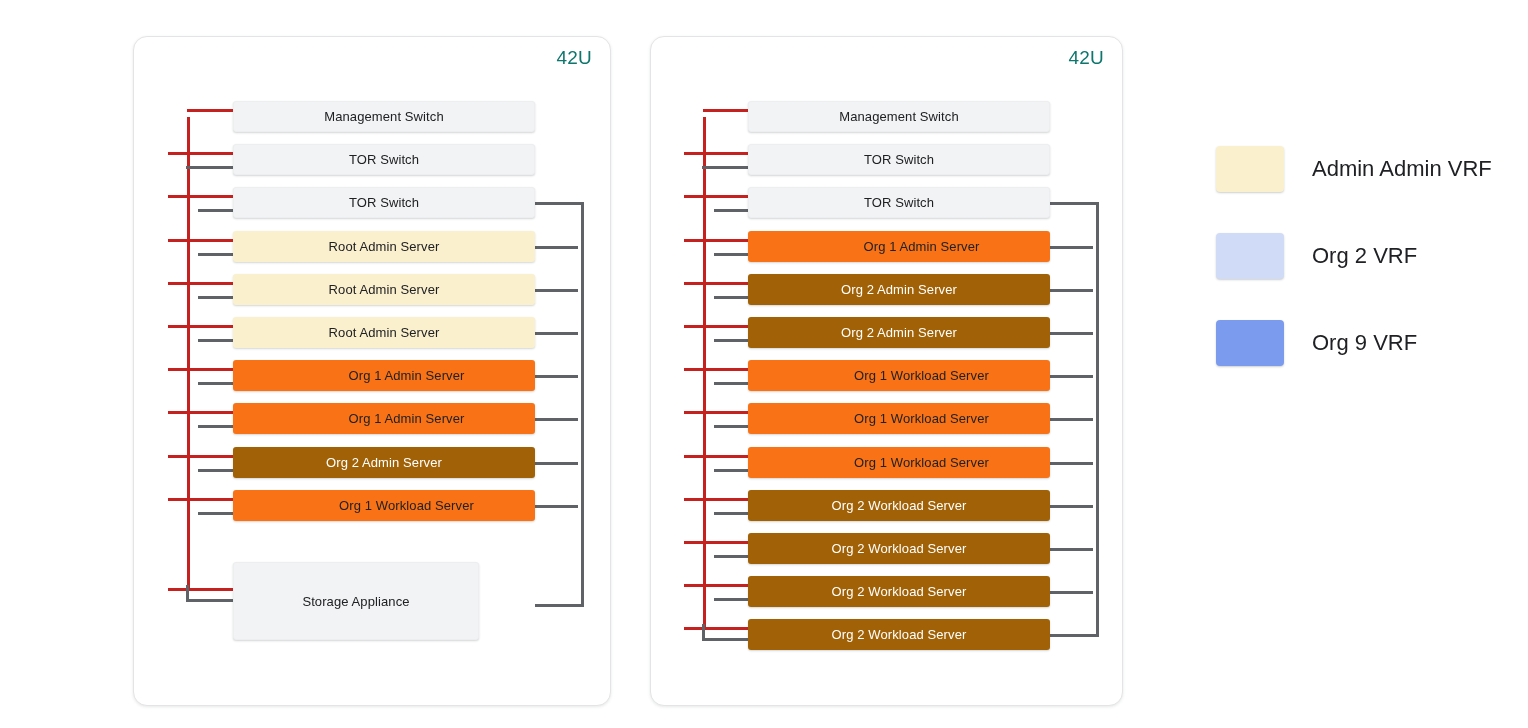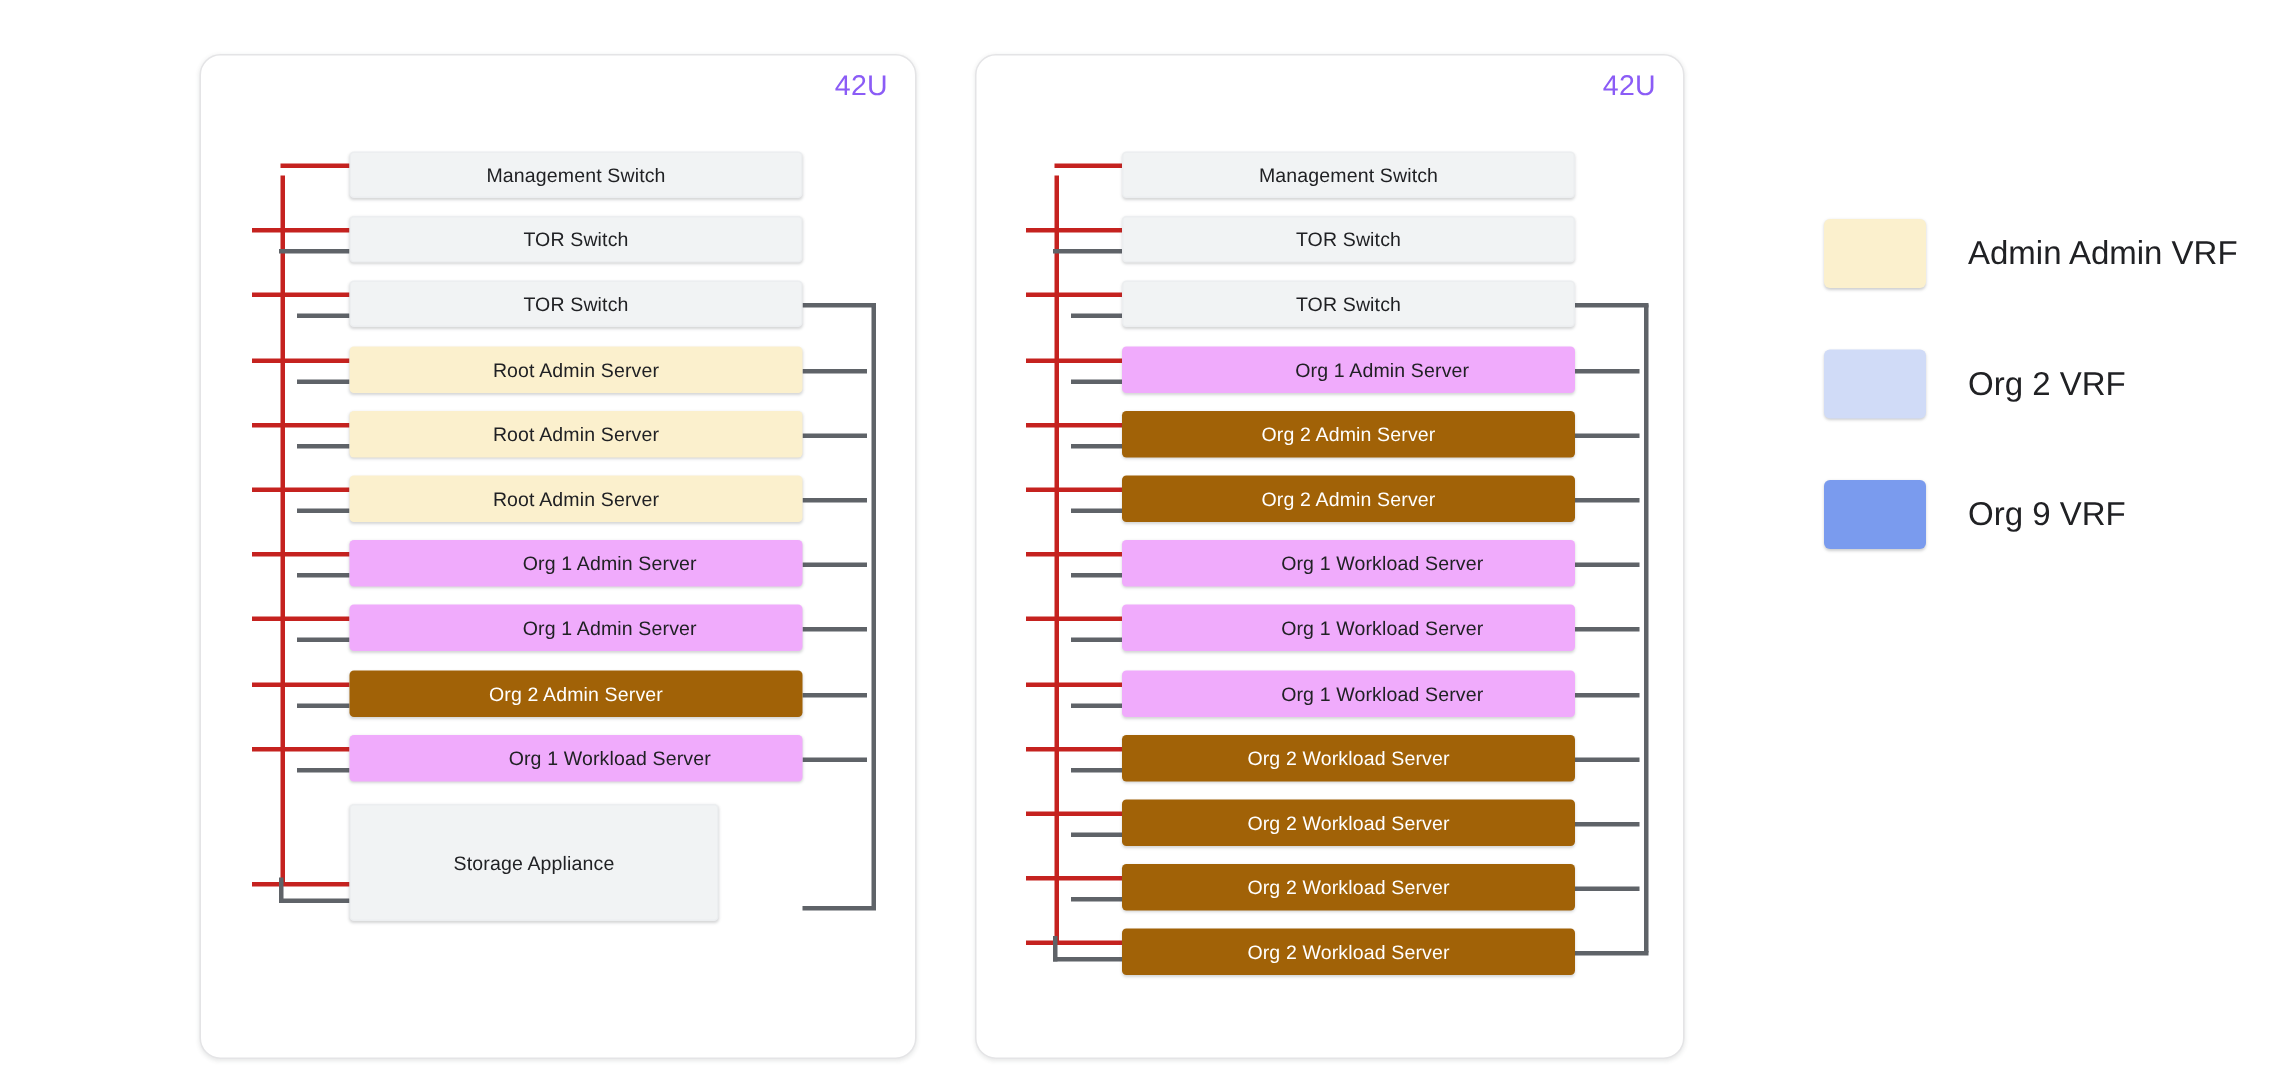--- a/index.html
+++ b/index.html
@@ -30,21 +30,21 @@
     border: 1px solid #e4e4e6;
     border-radius: 14px;
     box-shadow: 0 1px 3px rgba(60,64,67,0.12);
     box-sizing: border-box;
   }
   .rack-units {
     position: absolute;
     top: 10px;
     right: 18px;
     font-size: 19px;
-    color: #8b5cf6;
+    color: #0f766e;
     letter-spacing: 0.2px;
   }
 
   
   .device {
     position: absolute;
     box-sizing: border-box;
     border-radius: 3px;
     display: flex;
     align-items: center;
@@ -58,21 +58,21 @@
   .device.infra {
     background: #f1f3f4;
     color: #202124;
     border: 1px solid #eceef0;
   }
   .device.root {
     background: #fbf0cd;
     color: #202124;
   }
   .device.org1 {
-    background: #f0abfc;
+    background: #f97316;
     color: #202124;
     padding-left: 45px;
   }
   .device.org2 {
     background: #a16207;
     color: #ffffff;
   }
 
   
   .wire {
@@ -149,21 +149,21 @@
     <div class="device infra" style="left: 233px; top: 101px; width: 302px; height: 31px;">Management Switch</div>
     <div class="device infra" style="left: 233px; top: 144px; width: 302px; height: 31px;">TOR Switch</div>
     <div class="device infra" style="left: 233px; top: 187px; width: 302px; height: 31px;">TOR Switch</div>
     <div class="device root" style="left: 233px; top: 231px; width: 302px; height: 31px;">Root Admin Server</div>
     <div class="device root" style="left: 233px; top: 274px; width: 302px; height: 31px;">Root Admin Server</div>
     <div class="device root" style="left: 233px; top: 317px; width: 302px; height: 31px;">Root Admin Server</div>
     <div class="device org1" style="left: 233px; top: 360px; width: 302px; height: 31px;">Org 1 Admin Server</div>
     <div class="device org1" style="left: 233px; top: 403px; width: 302px; height: 31px;">Org 1 Admin Server</div>
     <div class="device org2" style="left: 233px; top: 447px; width: 302px; height: 31px;">Org 2 Admin Server</div>
     <div class="device org1" style="left: 233px; top: 490px; width: 302px; height: 31px;">Org 1 Workload Server</div>
-    <div class="device infra" style="left: 233px; top: 536px; width: 246px; height: 78px;">Storage Appliance</div>
+    <div class="device infra" style="left: 233px; top: 562px; width: 246px; height: 78px;">Storage Appliance</div>
     <div class="rack" style="left: 650px; top: 36px; width: 473px; height: 670px;">
       <div class="rack-units">42U</div>
     </div>
     <div class="wire red-v" style="left: 703px; top: 116.5px; height: 511px;"></div>
     <div class="wire gray-v" style="left: 1096px; top: 202.5px; height: 432px;"></div>
     <div class="wire gray-h" style="left: 1050px; top: 201.5px; width: 49px;"></div>
     <div class="wire gray-h" style="left: 1050px; top: 633.5px; width: 49px;"></div>
     <div class="wire red-h" style="left: 703px; top: 108.5px; width: 45px;"></div>
     <div class="wire red-h" style="left: 684px; top: 151.5px; width: 64px;"></div>
     <div class="wire gray-h" style="left: 702px; top: 165.5px; width: 46px;"></div>

